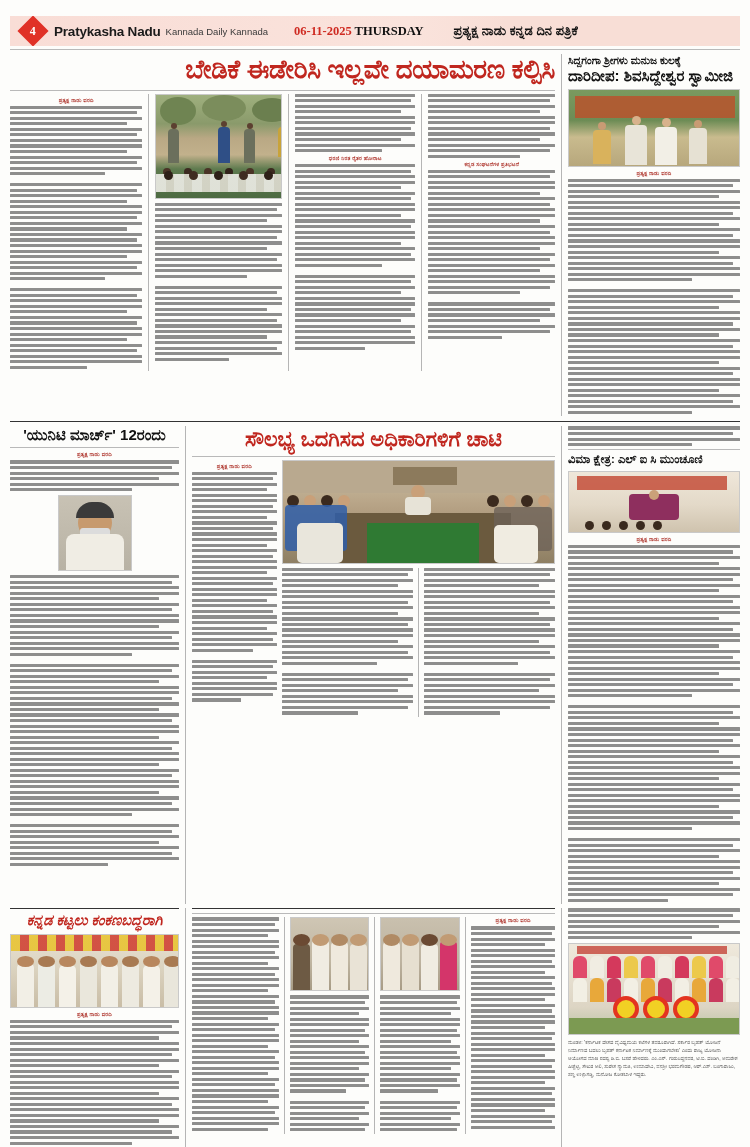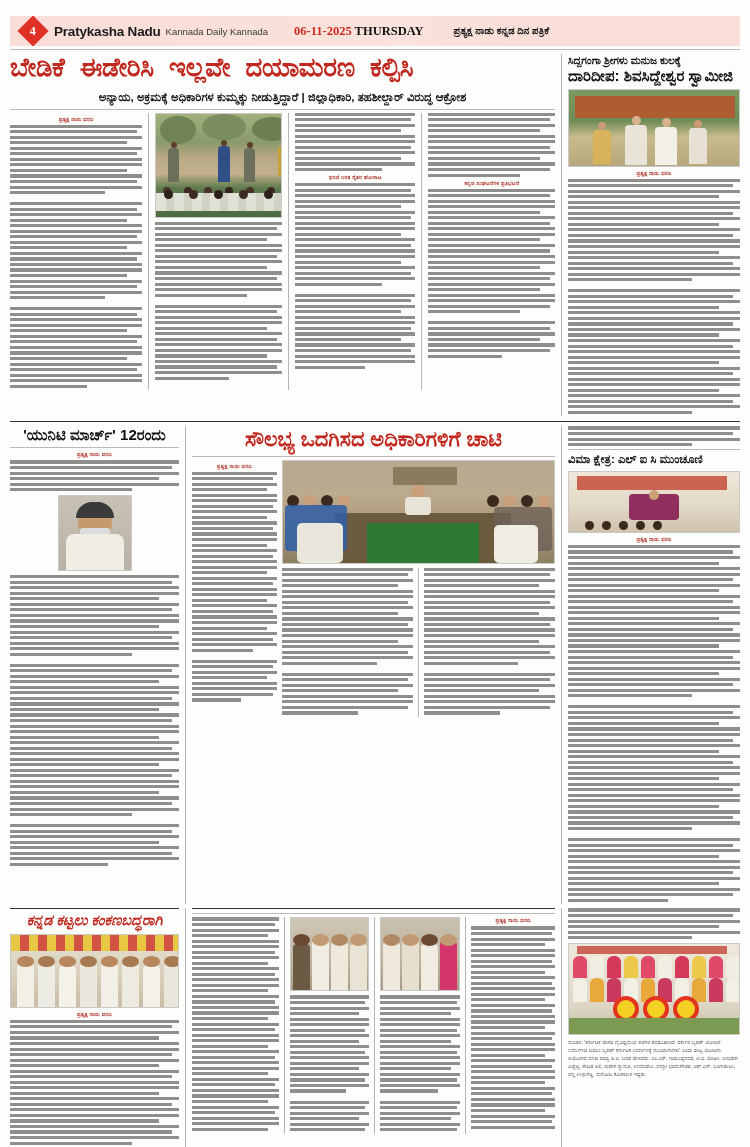--- a/index.html
+++ b/index.html
@@ -48,21 +48,21 @@
   }
   .mh-date-en {
     margin-left: 26px;
     font-family: "Liberation Serif", serif;
     font-size: 12.5px; font-weight: bold;
   }
   .mh-date-en .num { color: #cf2b22; }
   .mh-date-en .day { color: #111; }
   .mh-kn {
     margin-left: 30px;
-    font-size: 10px; color: #111; font-weight: bold;
+    font-size: 13px; color: #111; font-weight: bold;
   }
   .mh-red {
     position: absolute; right: 0; top: 0; bottom: 0;
     width: 185px;
     background: #e3322a;
     clip-path: polygon(26px 0, 100% 0, 100% 100%, 0 100%);
     display: flex; align-items: center; justify-content: center;
   }
   .mh-red span {
     color: #fff; font-size: 10px; font-weight: bold; letter-spacing: .2px;
@@ -149,22 +149,21 @@
       <span class="day">THURSDAY</span>
     </div>
     <div class="mh-kn">ಪ್ರತ್ಯಕ್ಷ ನಾಡು ಕನ್ನಡ ದಿನ ಪತ್ರಿಕೆ</div>
   </div>
 
   <div class="rule" style="margin:3px 10px 0 10px;"></div>
 
   <div style="display:flex; margin:4px 10px 0 10px;">
 
     <div style="width:551px; padding-right:6px;">
-      <div class="hl-main kn" style="text-align:left;font-family:Liberation Mono, monospace;">ಬೇಡಿಕೆ ಈಡೇರಿಸಿ ಇಲ್ಲವೇ ದಯಾಮರಣ ಕಲ್ಪಿಸಿ</div>
-      <div class="hl-sub kn" style="text-align:center; margin-top:4px;">ಅನ್ಯಾಯ, ಅಕ್ರಮಕ್ಕೆ ಅಧಿಕಾರಿಗಳ ಕುಮ್ಮಕ್ಕು ನೀಡುತ್ತಿದ್ದಾರೆ | ಜಿಲ್ಲಾಧಿಕಾರಿ, ತಹಶೀಲ್ದಾರ್ ವಿರುದ್ಧ ಆಕ್ರೋಶ</div>
+      <div class="hl-main kn" style="text-align:right;">ಬೇಡಿಕೆ ಈಡೇರಿಸಿ ಇಲ್ಲವೇ ದಯಾಮರಣ ಕಲ್ಪಿಸಿ</div>
       <div class="rule" style="margin-top:4px;"></div>
 
       <div class="cols" style="margin-top:3px;">
 
         <div class="col" style="width:140px; padding-right:6px;">
           <div class="byline kn">ಪ್ರತ್ಯಕ್ಷ ನಾಡು ವರದಿ</div>
           <div class="bt">
             <div class="ln s1"></div>
               <div class="ln s2"></div>
               <div class="ln s1"></div>

